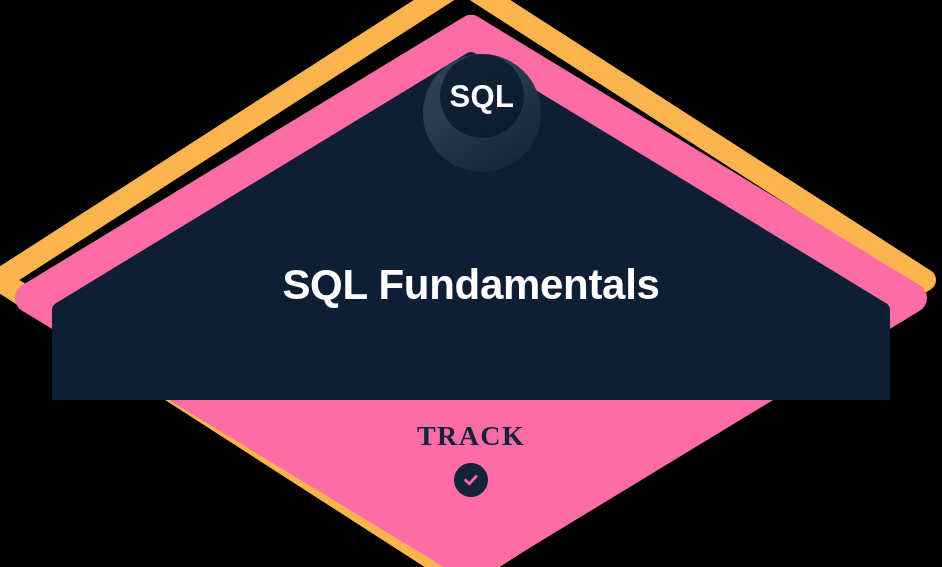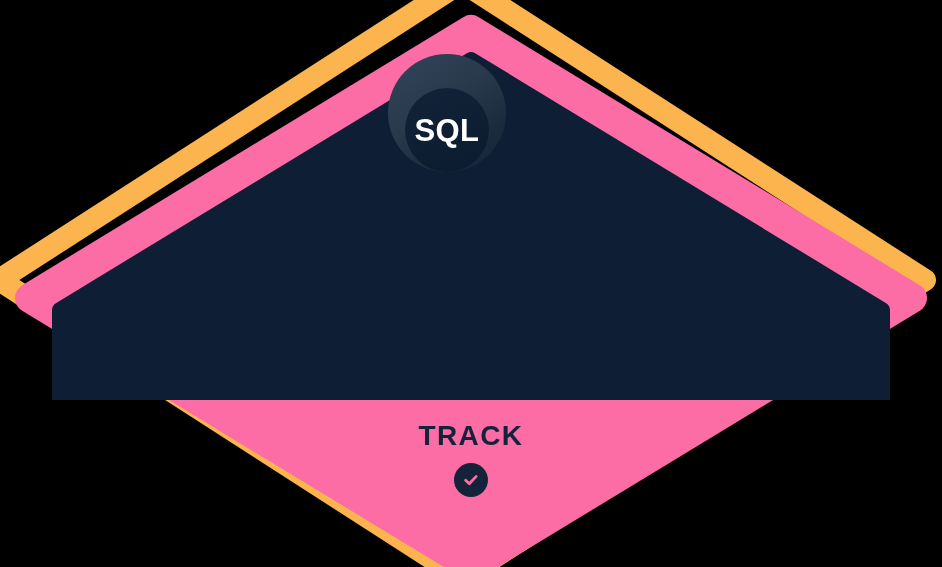--- a/index.html
+++ b/index.html
@@ -24,28 +24,28 @@
     left: 0;
     top: 0;
     width: 942px;
     height: 567px;
     display: block;
   }
 
   
   #sql-badge {
     position: absolute;
-    left: 388px;
+    left: 423px;
     top: 54px;
     width: 118px;
     height: 118px;
     border-radius: 50%;
     background: linear-gradient(145deg, #31445a 0%, #2a3a4d 42%, #1b2a3d 75%, #14243a 100%);
     display: flex;
-    align-items: flex-end;
+    align-items: flex-start;
     justify-content: center;
   }
   #sql-badge-inner {
     width: 84px;
     height: 84px;
     border-radius: 50%;
     background: linear-gradient(160deg, #122238 0%, #0e1e33 55%, #0c1b2f 100%);
     display: flex;
     align-items: center;
     justify-content: center;
@@ -81,21 +81,21 @@
     top: 419px;
     width: 942px;
     text-align: center;
   }
   .completion-line {
     color: #14233a;
     font-size: 28px;
     font-weight: 700;
     letter-spacing: 1.4px;
     line-height: 34px;
-    font-family: Liberation Sans, sans-serif;
+    font-family: Liberation Serif, serif;
   }
   #completion-check {
     margin: 10px auto 0 auto;
     width: 34px;
     height: 34px;
     border-radius: 50%;
     background: #14233a;
     display: flex;
     align-items: center;
     justify-content: center;
@@ -121,20 +121,21 @@
       <path d="M 471 60 L 882 310 L 882 430 L 60 430 L 60 310 Z" fill="#0e1f35" stroke="#0e1f35" stroke-width="16" stroke-linejoin="round"></path>
     </g>
   </svg>
 
   <div id="sql-badge">
     <div id="sql-badge-inner">
       <span id="sql-badge-label">SQL</span>
     </div>
   </div>
 
+  <div id="track-title">SQL Fundamentals</div>
 
   <div id="completion-block">
     <div class="completion-line">TRACK</div>
     <div id="completion-check">
       <svg width="20" height="20" viewBox="0 0 20 20">
         <path d="M 4.6 10.2 L 8.3 13.8 L 15.2 6.4" fill="none" stroke="#fb6da4" stroke-width="2.8" stroke-linecap="round" stroke-linejoin="round"></path>
       </svg>
     </div>
   </div>
 

